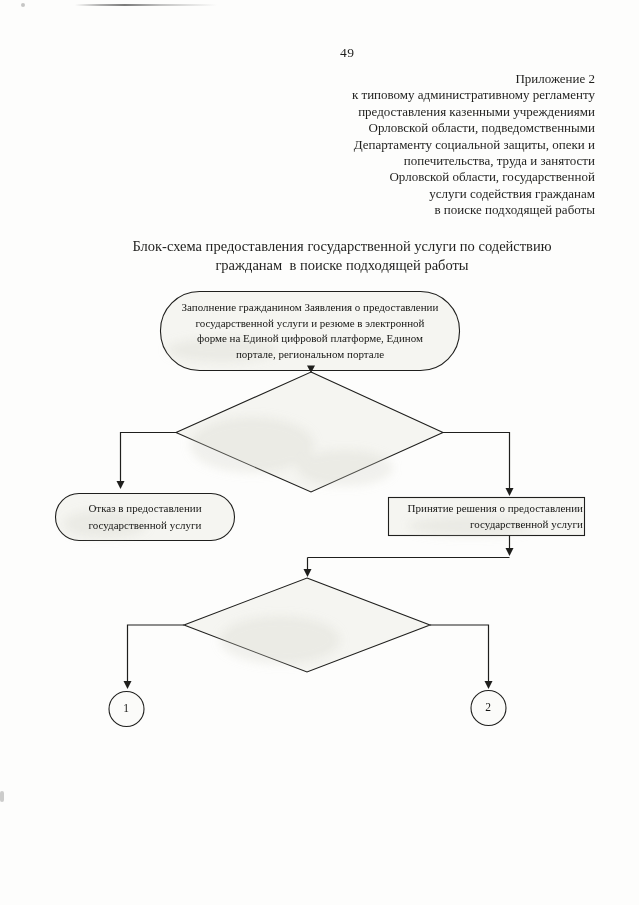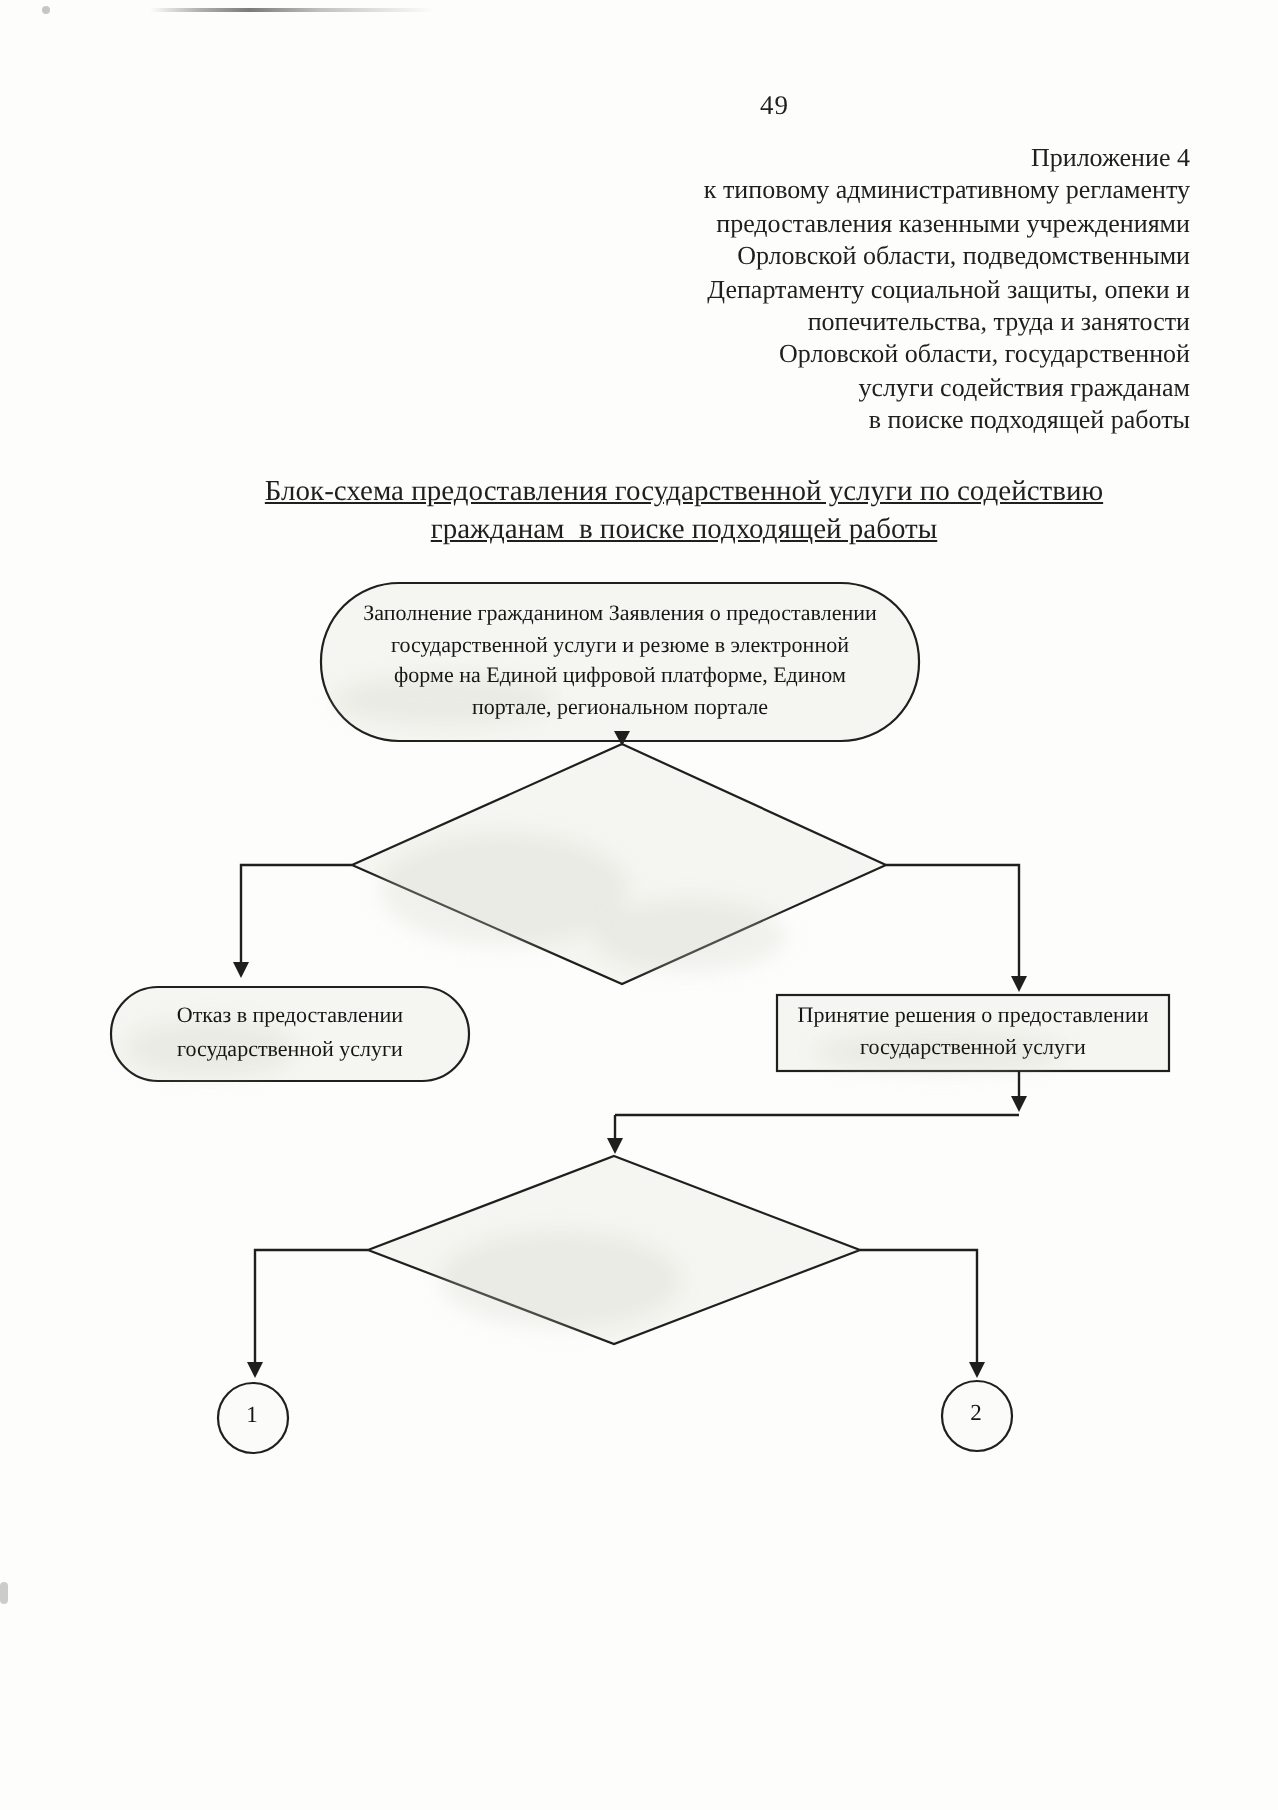--- a/index.html
+++ b/index.html
@@ -15,61 +15,61 @@
   }
   .page{
     position:relative;width:639px;height:905px;overflow:hidden;
     background:var(--paper);color:var(--ink);
   }
   .artifact{position:absolute;pointer-events:none;}
   .artifact-top-line{left:75px;top:4px;width:142px;height:2px;
     background:linear-gradient(90deg,rgba(120,120,120,0) 0%,rgba(110,110,110,.55) 18%,rgba(90,90,90,.8) 35%,rgba(120,120,120,.45) 60%,rgba(140,140,140,.25) 80%,rgba(140,140,140,0) 100%);}
   .artifact-top-speck{left:21px;top:3px;width:4px;height:4px;background:rgba(130,130,130,.45);border-radius:50%;}
   .artifact-left-mark{left:0;top:791px;width:4px;height:11px;background:rgba(130,130,130,.4);border-radius:2px;}
-  .page-number{position:absolute;left:340px;top:45px;font-size:13.5px;letter-spacing:.5px;margin-left:40px;}
+  .page-number{position:absolute;left:340px;top:45px;font-size:13.5px;letter-spacing:.5px;}
   .appendix{
     position:absolute;top:71px;right:44px;width:420px;
     font-size:13px;line-height:16.4px;text-align:right;white-space:pre-wrap;
   }
   .doc-title{
     position:absolute;top:237px;left:45px;width:594px;
-    font-size:14.5px;line-height:19px;text-align:center;white-space:pre-wrap;text-decoration:underline;
+    font-size:14.5px;line-height:19px;text-align:center;white-space:pre-wrap;
   }
   .flowchart{position:absolute;left:0;top:0;width:639px;height:905px;}
   .flowchart svg{position:absolute;left:0;top:0;}
   .shape{fill:var(--shape-fill);stroke:var(--ink);stroke-width:1.1;}
   .shape-circle{fill:#fbfbf9;stroke:var(--ink);stroke-width:1.1;}
   .conn{fill:none;stroke:var(--ink);stroke-width:1.2;}
   .arrowhead{fill:var(--ink);stroke:none;}
   .blob{fill:#cfcfc6;opacity:.28;}
   .node-label{
     position:absolute;font-size:11px;text-align:center;white-space:pre-wrap;
     color:#161614;
   }
   .start-label{left:168px;top:300px;width:284px;line-height:15.5px;}
   .decision1-label{left:205px;top:399px;width:210px;line-height:16px;}
   .reject-label{left:60px;top:500px;width:170px;line-height:16.5px;}
-  .accept-label{left:390px;top:501px;width:193px;line-height:15.5px;}
+  .accept-label{left:390px;top:501px;width:193px;line-height:15.5px;text-align:right;}
   .decision2-label{left:227px;top:600px;width:160px;line-height:16.5px;}
   .circle-label{position:absolute;width:36px;text-align:center;font-size:11.5px;color:#161614;}
   .circle1-label{left:108px;top:702px;}
   .circle2-label{left:470px;top:701px;}
 </style>
 </head>
 <body>
 
 <div class="page">
 
   <div class="artifact artifact-top-line"></div>
   <div class="artifact artifact-top-speck"></div>
   <div class="artifact artifact-left-mark"></div>
 
   <div class="page-number">49</div>
 
-  <div class="appendix">Приложение 4
+  <div class="appendix">Приложение 2
 к типовому административному регламенту
 предоставления казенными учреждениями
 Орловской области, подведомственными
 Департаменту социальной защиты, опеки и
 попечительства, труда и занятости
 Орловской области, государственной
 услуги содействия гражданам
 в поиске подходящей работы</div>
 
   <div class="doc-title">Блок-схема предоставления государственной услуги по содействию

